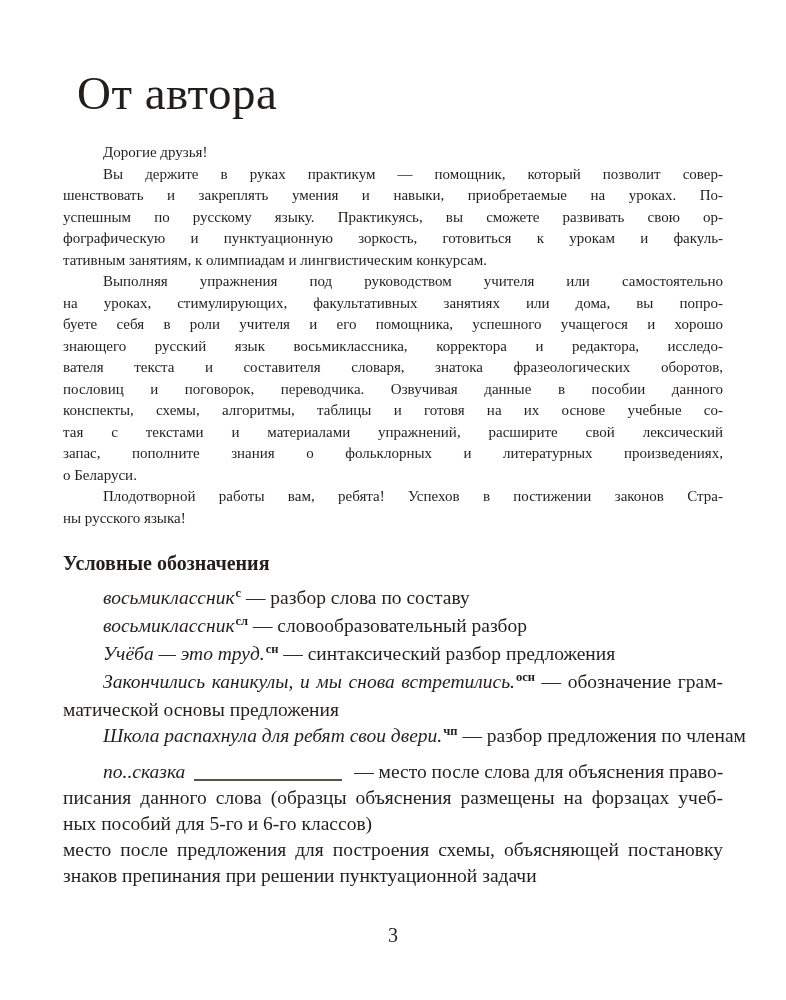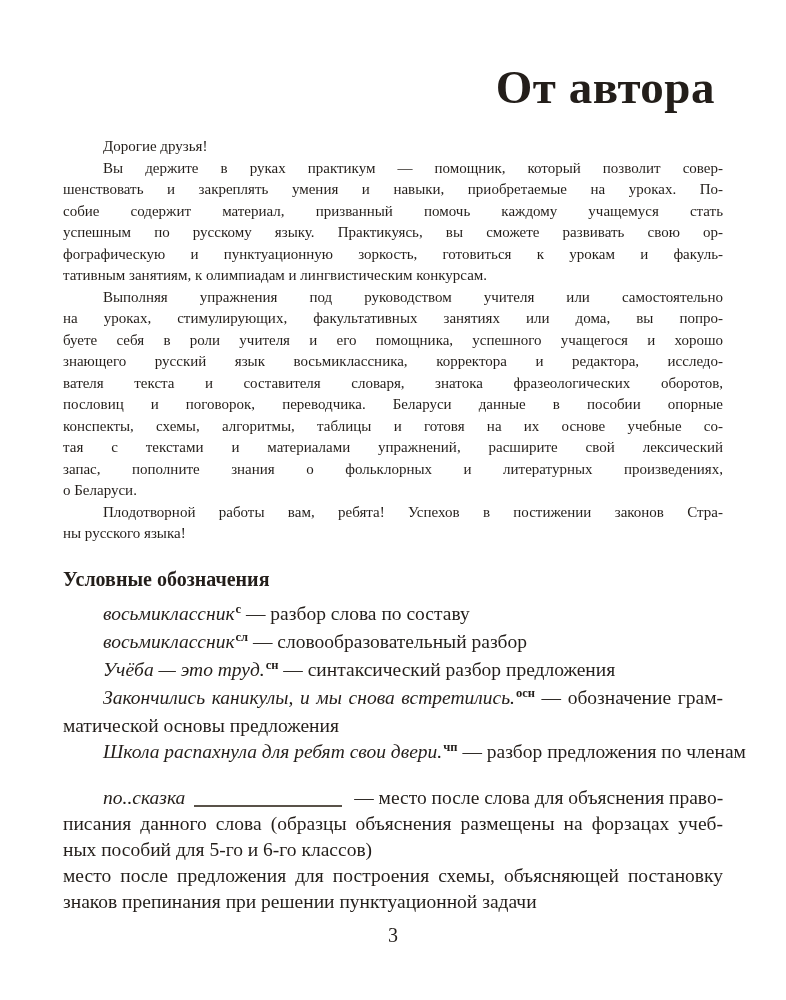--- a/index.html
+++ b/index.html
@@ -10,26 +10,26 @@
     background: #ffffff;
     color: #231e1a;
     font-family: "Liberation Serif", "DejaVu Serif", serif;
     overflow: hidden;
   }
   .content {
     width: 660px;
     margin: 0 auto;
   }
   .title {
-    margin: 8px;
+    margin: 14px;
     padding-top: 52px;
     font-size: 47px;
     line-height: 54px;
-    font-weight: 700;
-    text-align: right;
+    font-weight: 400;
+    text-align: left;
     letter-spacing: 0.5px;
   }
   .intro {
     margin-top: 22px;
     font-size: 15px;
     line-height: 21.5px;
   }
   .line {
     white-space: nowrap;
     text-align: left;
@@ -52,21 +52,21 @@
   }
   .it { font-style: italic; }
   .sup {
     font-weight: 700;
     font-style: normal;
     font-size: 12.5px;
     position: relative;
     top: -7px;
     margin-left: 1px;
   }
-  .gap-top { margin-top: 18px; }
+  .gap-top { margin-top: 8px; }
   .blank {
     display: inline-block;
     height: 1px;
     border-bottom: 2px solid #595249;
     vertical-align: -3px;
     margin: 0 7px 0 9px;
   }
   .blank-wide { width: 148px; }
   .blank-narrow { width: 112px; }
   .page-number {
@@ -86,31 +86,30 @@
   <div class="content">
 
     <h1 class="title">От автора</h1>
 
     <div class="intro">
 
       <div class="line first">Дорогие друзья!</div>
 
       <div class="line first j">Вы держите в руках практикум — помощник, который позволит совер-</div>
       <div class="line j">шенствовать и закреплять умения и навыки, приобретаемые на уроках. По-</div>
-      <div class="line j">собие содержит материал, призванный помочь каждому учащемуся стать</div>
       <div class="line j">успешным по русскому языку. Практикуясь, вы сможете развивать свою ор-</div>
       <div class="line j">фографическую и пунктуационную зоркость, готовиться к урокам и факуль-</div>
       <div class="line">тативным занятиям, к олимпиадам и лингвистическим конкурсам.</div>
 
       <div class="line first j">Выполняя упражнения под руководством учителя или самостоятельно</div>
       <div class="line j">на уроках, стимулирующих, факультативных занятиях или дома, вы попро-</div>
       <div class="line j">буете себя в роли учителя и его помощника, успешного учащегося и хорошо</div>
       <div class="line j">знающего русский язык восьмиклассника, корректора и редактора, исследо-</div>
       <div class="line j">вателя текста и составителя словаря, знатока фразеологических оборотов,</div>
-      <div class="line j">пословиц и поговорок, переводчика. Беларуси данные в пособии опорные</div>
+      <div class="line j">пословиц и поговорок, переводчика. Озвучивая данные в пособии данного</div>
       <div class="line j">конспекты, схемы, алгоритмы, таблицы и готовя на их основе учебные со-</div>
       <div class="line j">тая с текстами и материалами упражнений, расширите свой лексический</div>
       <div class="line j">запас, пополните знания о фольклорных и литературных произведениях,</div>
       <div class="line">о Беларуси.</div>
 
       <div class="line first j">Плодотворной работы вам, ребята! Успехов в постижении законов Стра-</div>
       <div class="line">ны русского языка!</div>
     </div>
 
     <h2 class="legend-heading">Условные обозначения</h2>

